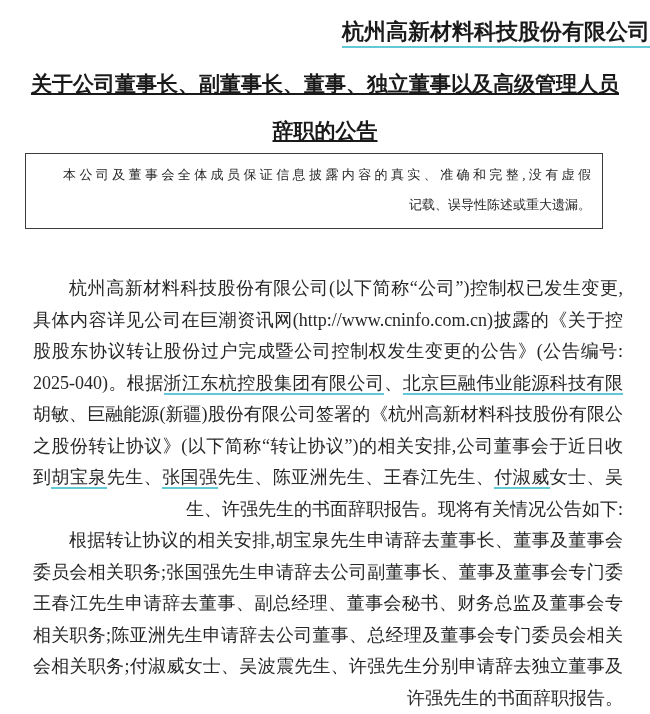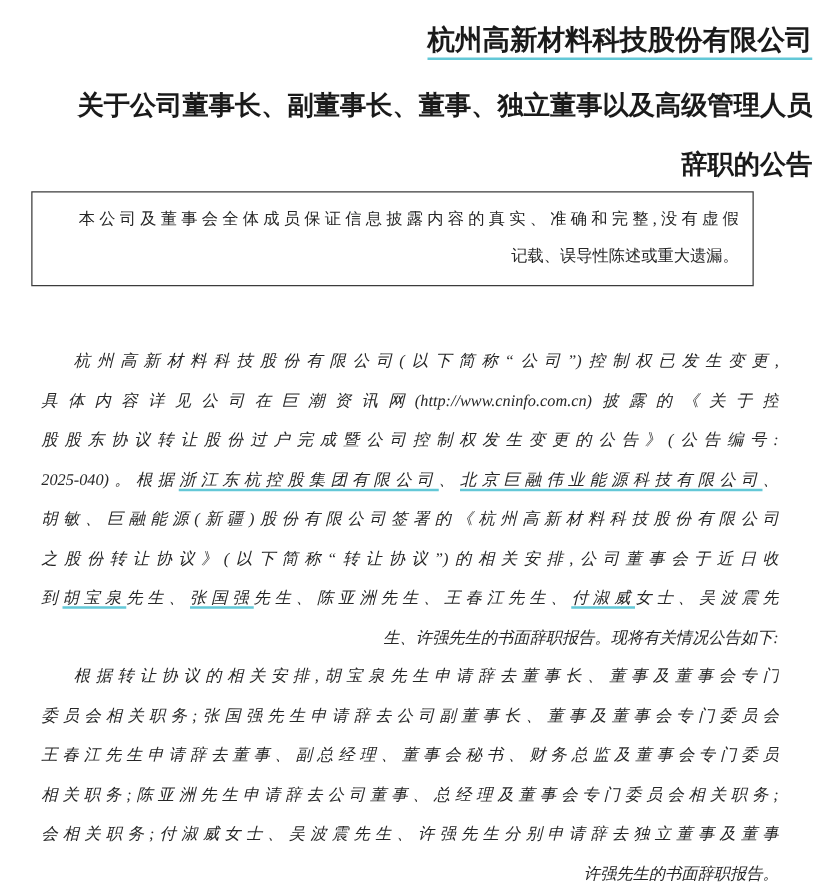--- a/index.html
+++ b/index.html
@@ -22,42 +22,42 @@
     color: #1a1a1a;
   }
   .company-underline {
     border-bottom: 2px solid var(--entity-underline, #63c8d7);
     padding-bottom: 2px;
   }
   h2.doc-subtitle {
     font-size: 21px;
     line-height: 23px;
     font-weight: bold;
-    text-align: right;
+    text-align: center;
     color: #1a1a1a;
+    text-decoration: underline;
   }
   h2.sub1 { margin: 29px 0 0 0; }
   h2.sub2 { margin: 24px 0 0 0; }
 
   .disclaimer-box {
     box-sizing: border-box;
     margin: 10px 0 0 25px;
     width: 578px;
     border: 1.5px solid #3c3c3c;
     padding: 6px 11px 8px 11px;
     font-size: 13px;
     line-height: 30px;
   }
 
   .body-text {
     margin: 44px 0 0 33px;
     width: 590px;
-    font-size: 13px;
+    font-size: 18px;
     line-height: 31.5px;
-    font-style: italic;
   }
 
   .tline { text-align: right; height: 31.5px; overflow: hidden; }
   .disclaimer-box .tline { height: 30px; }
   .tline.fill { text-align: justify; text-align-last: justify; }
   .tline.indent { text-indent: 2em; }
 
   .entity {
     border-bottom: 2px solid var(--entity-underline, #63c8d7);
     cursor: pointer;

